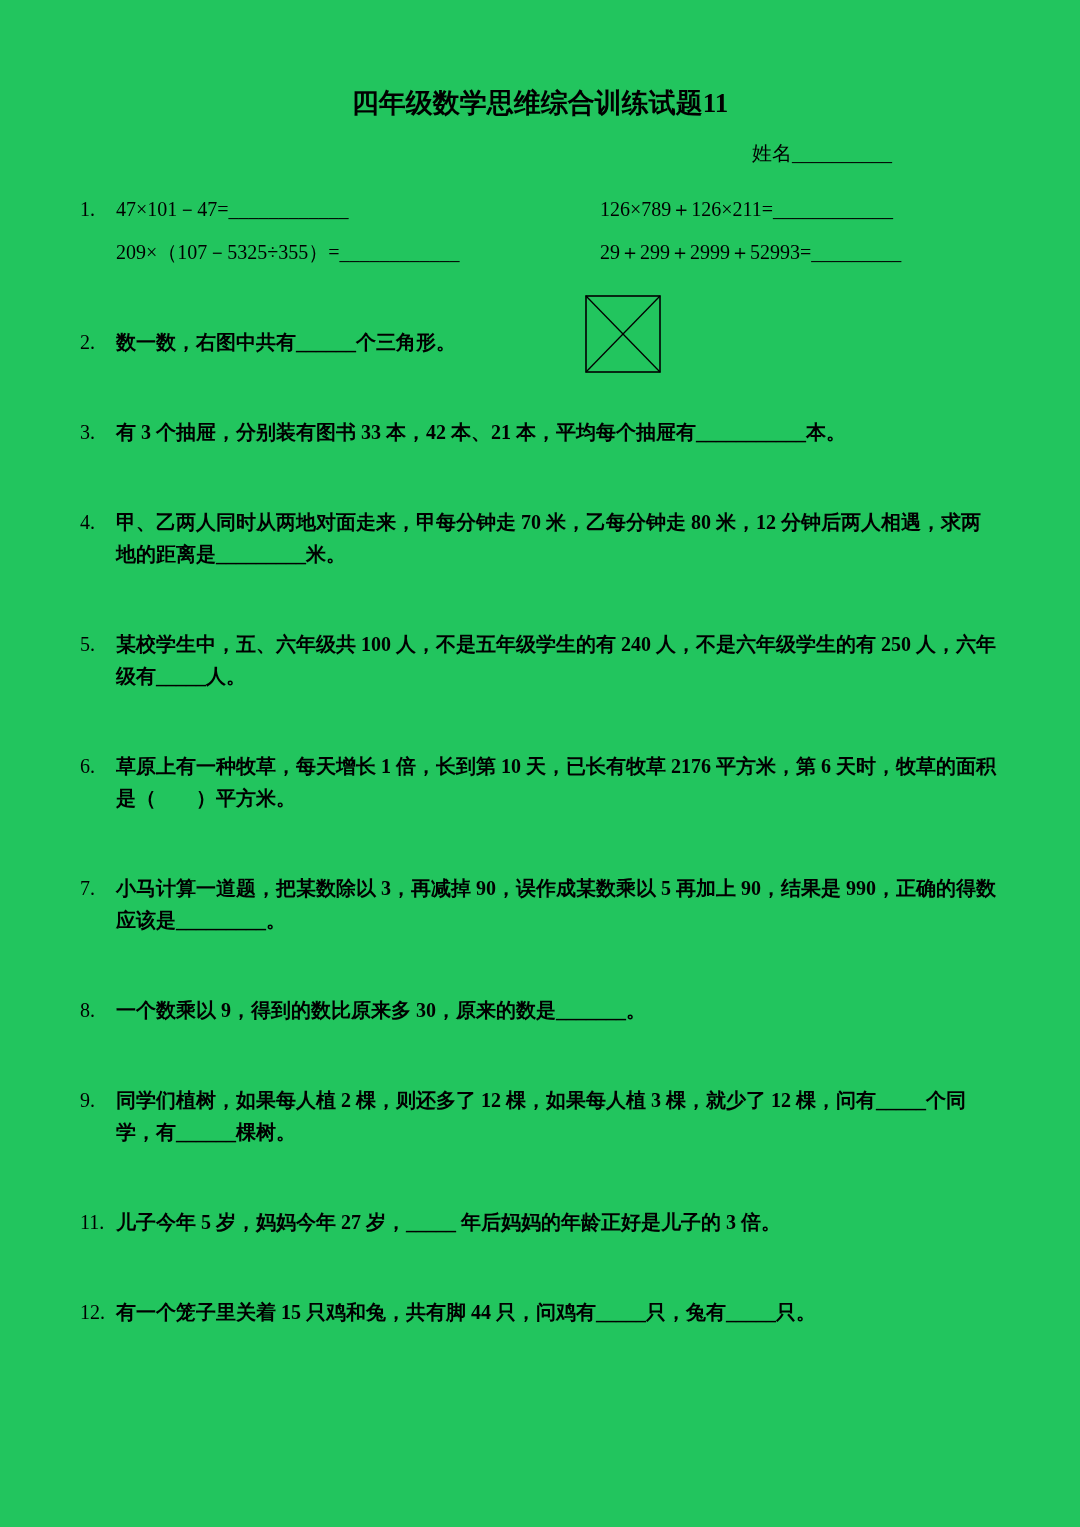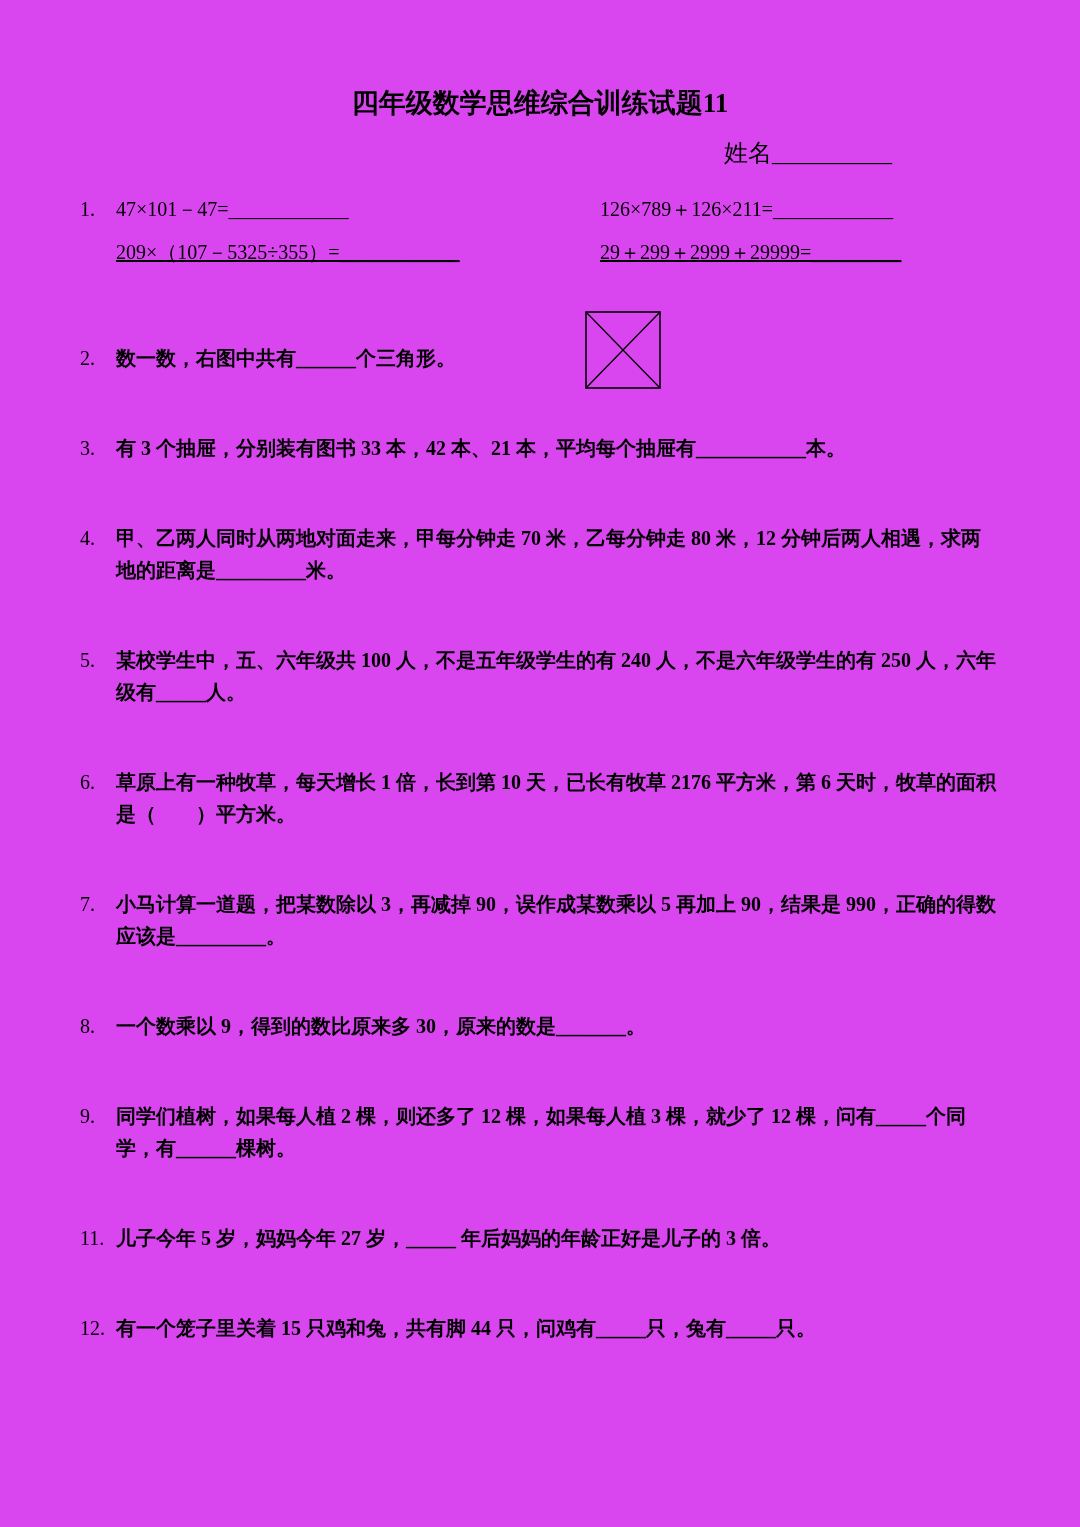--- a/index.html
+++ b/index.html
@@ -1,37 +1,37 @@
 <!DOCTYPE html>
 <html><head>
 <meta charset="utf-8">
 <style>
   * { box-sizing: border-box; }
   html, body { margin: 0; padding: 0; background: #ffffff; }
   .page {
     position: relative;
     width: 1080px;
     height: 1527px;
-    background: #d946ef;
+    background: #22c55e;
     color: #000000;
     font-family: "Liberation Serif", "DejaVu Serif", serif;
     padding: 85px 80px 0 80px;
     overflow: hidden;
   }
   .title {
     text-align: center;
     font-size: 27px;
     font-weight: bold;
     line-height: 36px;
     margin: 0 0 18px 0;
   }
   .name-line {
     text-align: right;
     padding-right: 108px;
-    font-size: 24px;
+    font-size: 20px;
     line-height: 28px;
     margin-bottom: 26px;
   }
   .q {
     position: relative;
     display: flex;
     align-items: flex-start;
     font-size: 20px;
     line-height: 32px;
     margin-bottom: 58px;
@@ -39,21 +39,21 @@
   .q .num {
     flex: none;
     width: 36px;
   }
   .q .text {
     flex: 1;
     font-weight: bold;
   }
   .q1 .rows { flex: 1; }
   .q1 .row { display: flex; margin-bottom: 11px; }
-  .q1 .row:last-child { margin-bottom: 16px; text-decoration: underline; }
+  .q1 .row:last-child { margin-bottom: 0; }
   .q1 .left { flex: none; width: 484px; }
   .q1 .right { flex: 1; }
   .diagram {
     position: absolute;
     left: 505px;
     top: -31px;
     width: 76px;
     height: 78px;
   }
   .diagram svg { display: block; }
@@ -69,21 +69,21 @@
 
   <div class="q q1">
     <span class="num">1.</span>
     <div class="rows">
       <div class="row">
         <span class="left">47×101－47=____________</span>
         <span class="right">126×789＋126×211=____________</span>
       </div>
       <div class="row">
         <span class="left">209×（107－5325÷355）=____________</span>
-        <span class="right">29＋299＋2999＋29999=_________</span>
+        <span class="right">29＋299＋2999＋52993=_________</span>
       </div>
     </div>
   </div>
 
   <div class="q">
     <span class="num">2.</span>
     <span class="text">数一数，右图中共有______个三角形。</span>
     <span class="diagram">
       <svg width="76" height="78" viewBox="0 0 76 78">
         <rect x="1" y="1" width="74" height="76" fill="none" stroke="#000" stroke-width="1.6"></rect>

